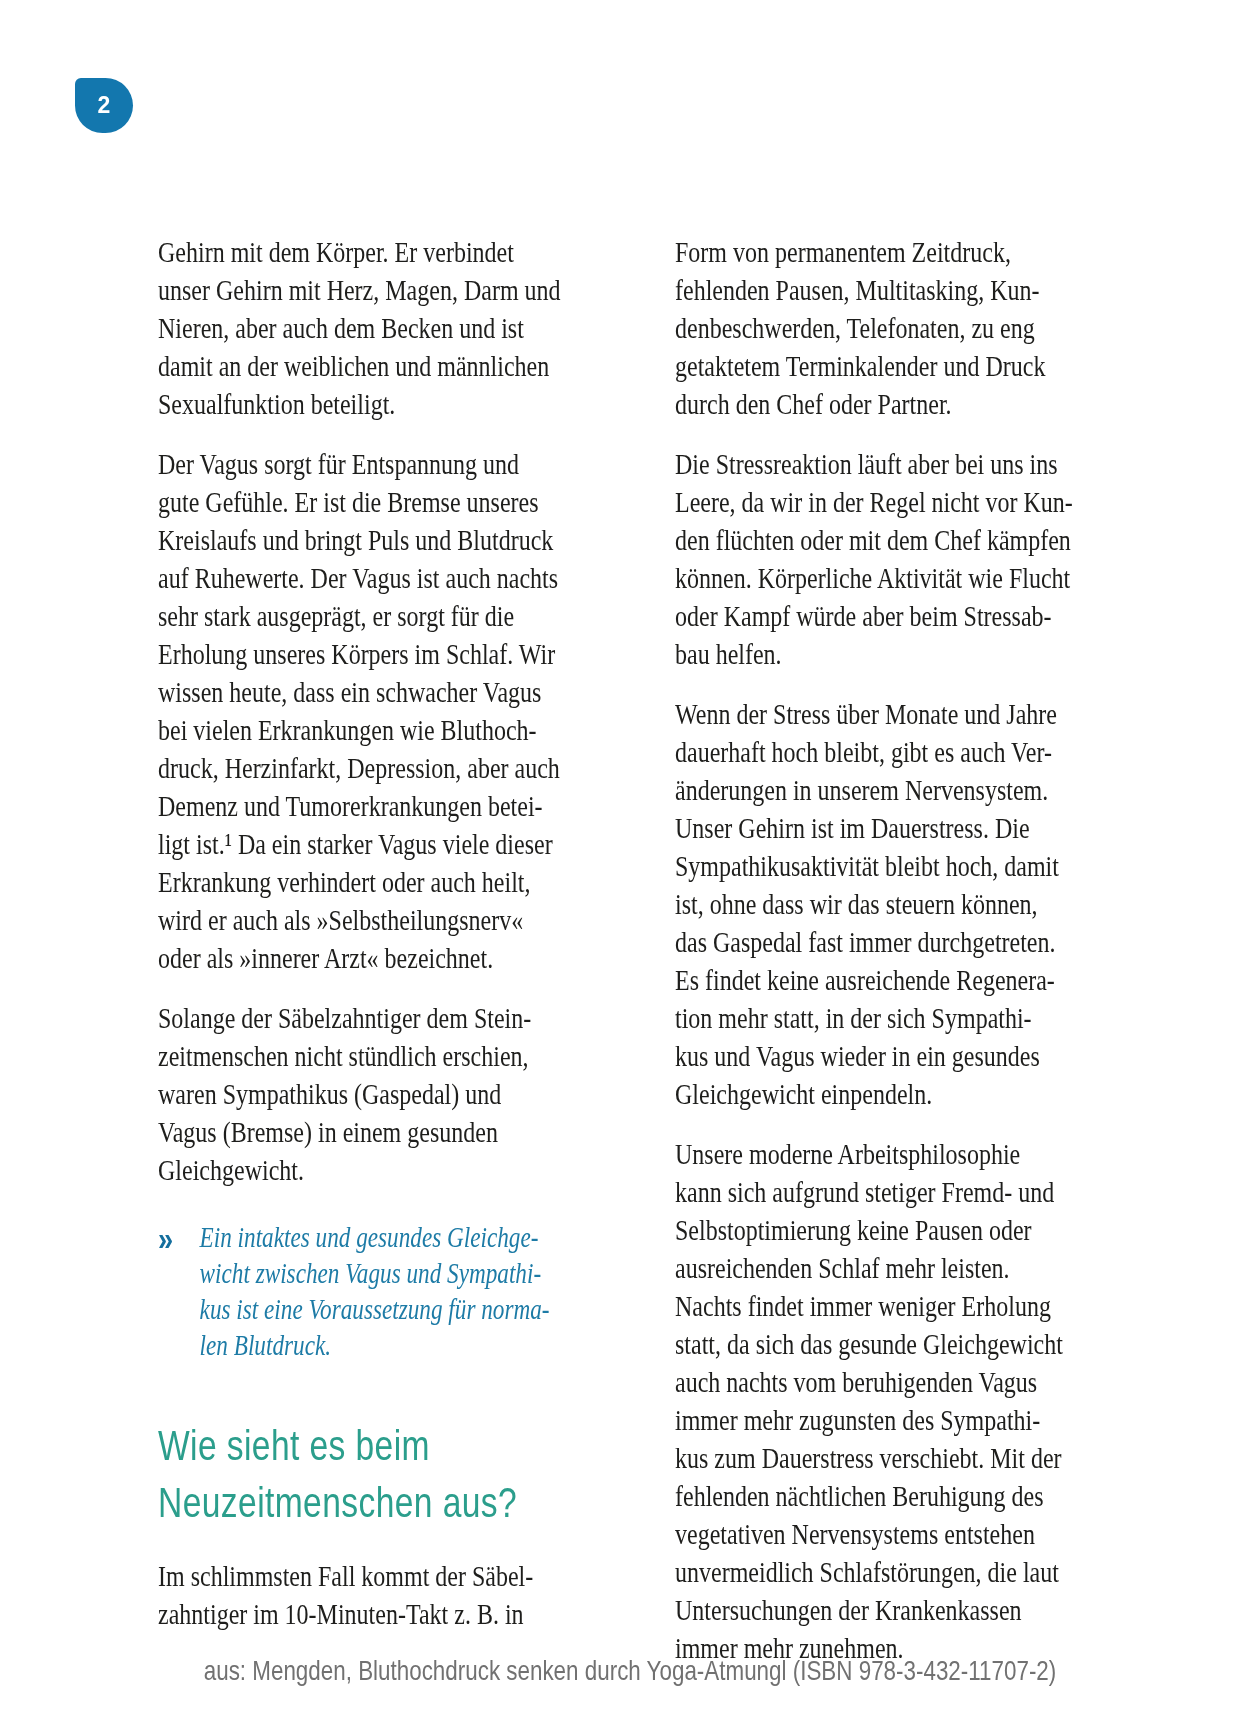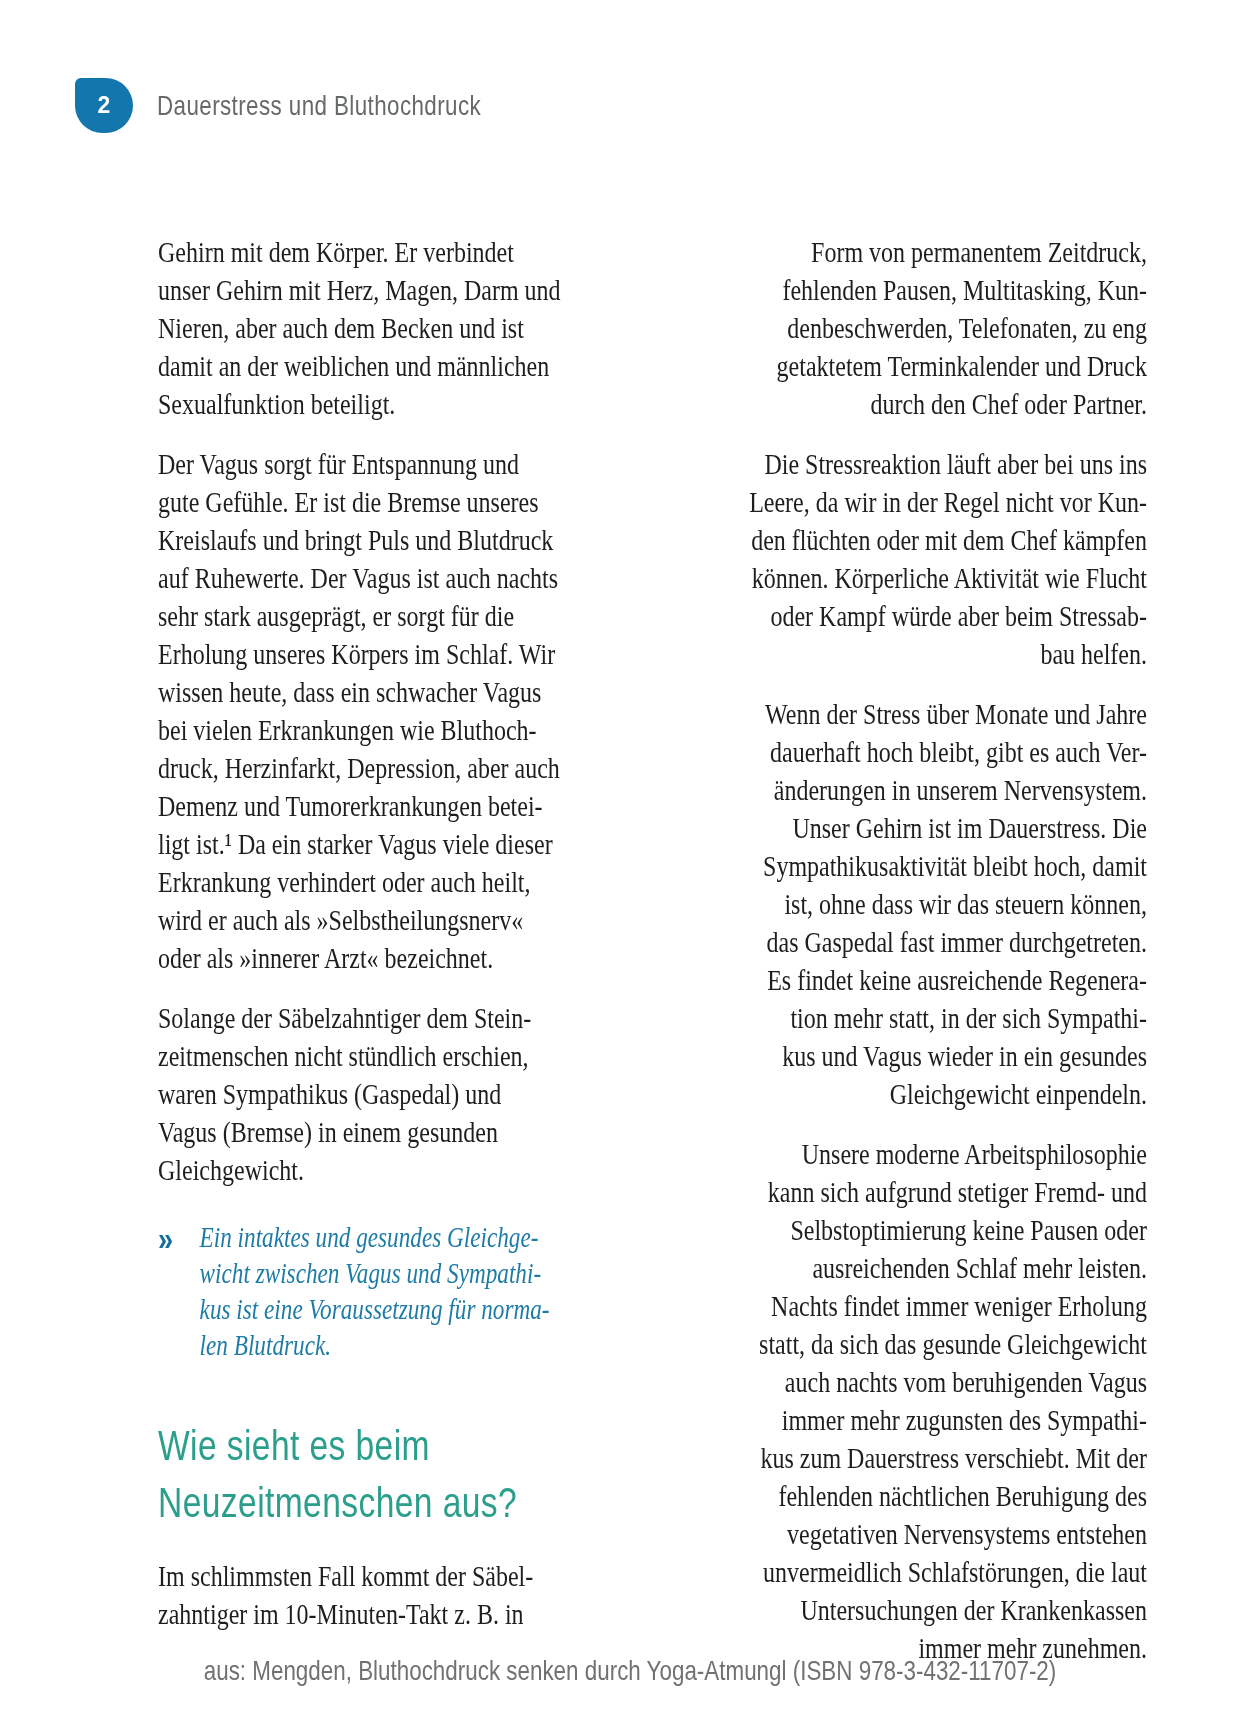--- a/index.html
+++ b/index.html
@@ -31,21 +31,21 @@
   .scale80 { transform:scale(0.8,1); transform-origin:0 0; }
   .header-title {
     font-family:"Liberation Sans", sans-serif;
     font-size:28px; color:#66696b;
     white-space:nowrap; letter-spacing:0.5px;
   }
 
   
   .column { position:absolute; top:221px;margin-top:12px; }
   .column.left  { left:158px; width:470px; }
-  .column.right { left:675px; width:470px;text-align:right; }
+  .column.right { left:675px; width:470px; }
   .col-inner { transform:scale(0.8,1); transform-origin:0 0; width:590px; }
 
   .para {
     white-space:pre-line;
     font-size:30px; line-height:38px;
     margin:0 0 22px 0;
     color:#1e1e1c;
   }
 
   
@@ -93,25 +93,20 @@
   }
 </style>
 </head>
 <body>
 
 <div class="page">
 
   <div class="header">
     <div class="badge">
       <span>2</span>
-    </div>
-    <div class="header-title-wrap">
-      <div class="scale80">
-        <div class="header-title">Dauerstress und Bluthochdruck</div>
-      </div>
     </div>
   </div>
 
   <div class="column left">
     <div class="col-inner">
       <p class="para">Gehirn mit dem Körper. Er verbindet
 unser Gehirn mit Herz, Magen, Darm und
 Nieren, aber auch dem Becken und ist
 damit an der weiblichen und männlichen
 Sexualfunktion beteiligt.</p>

